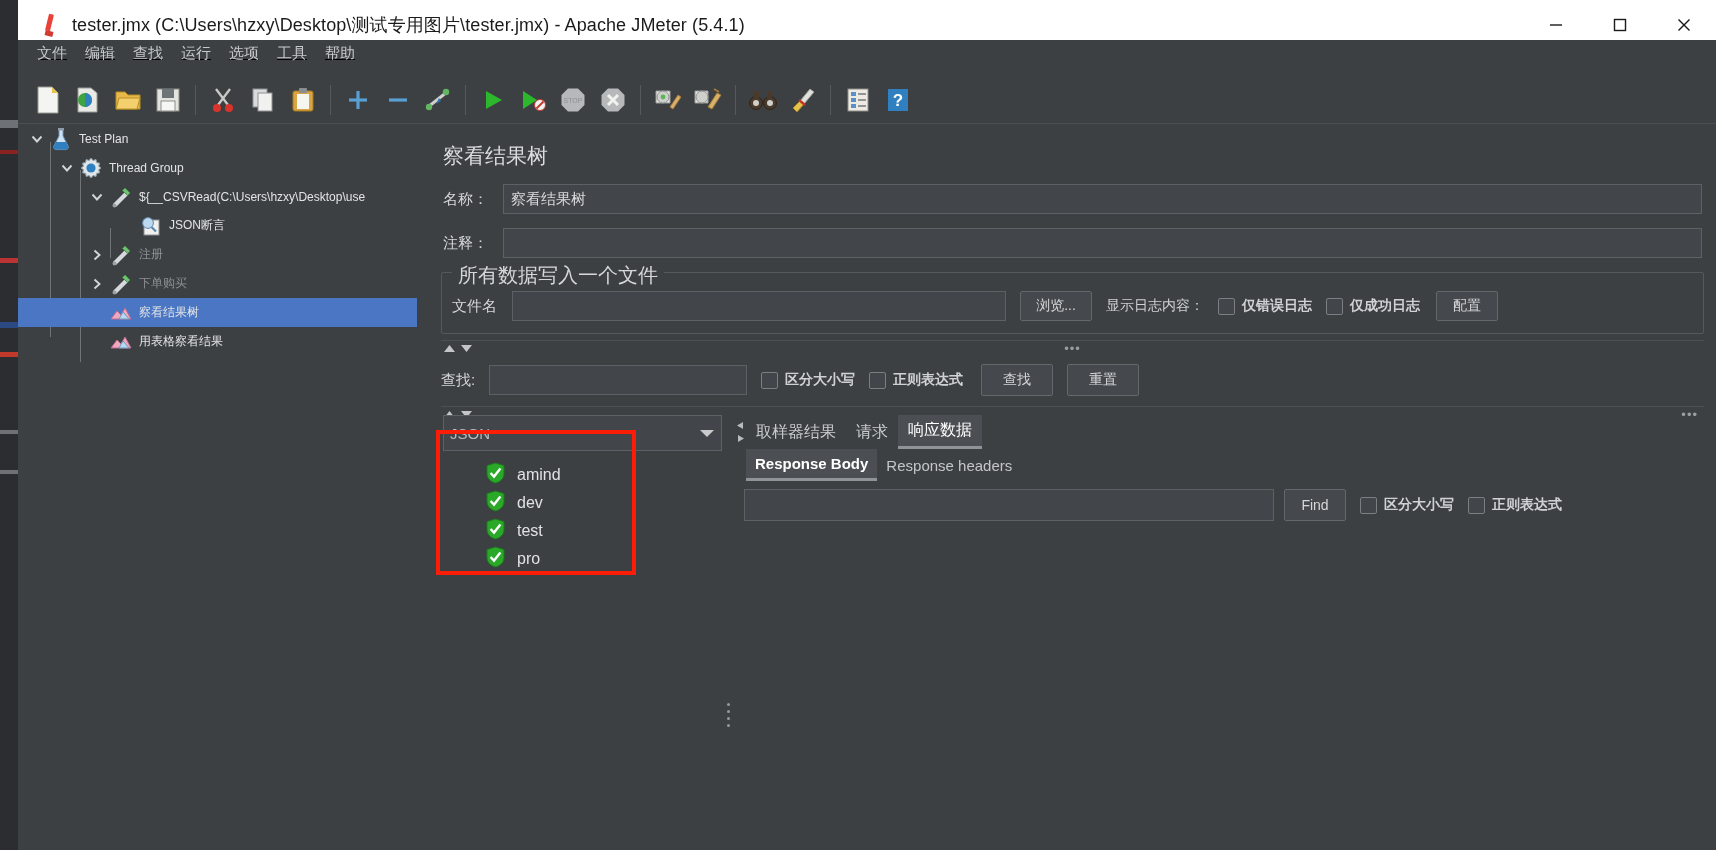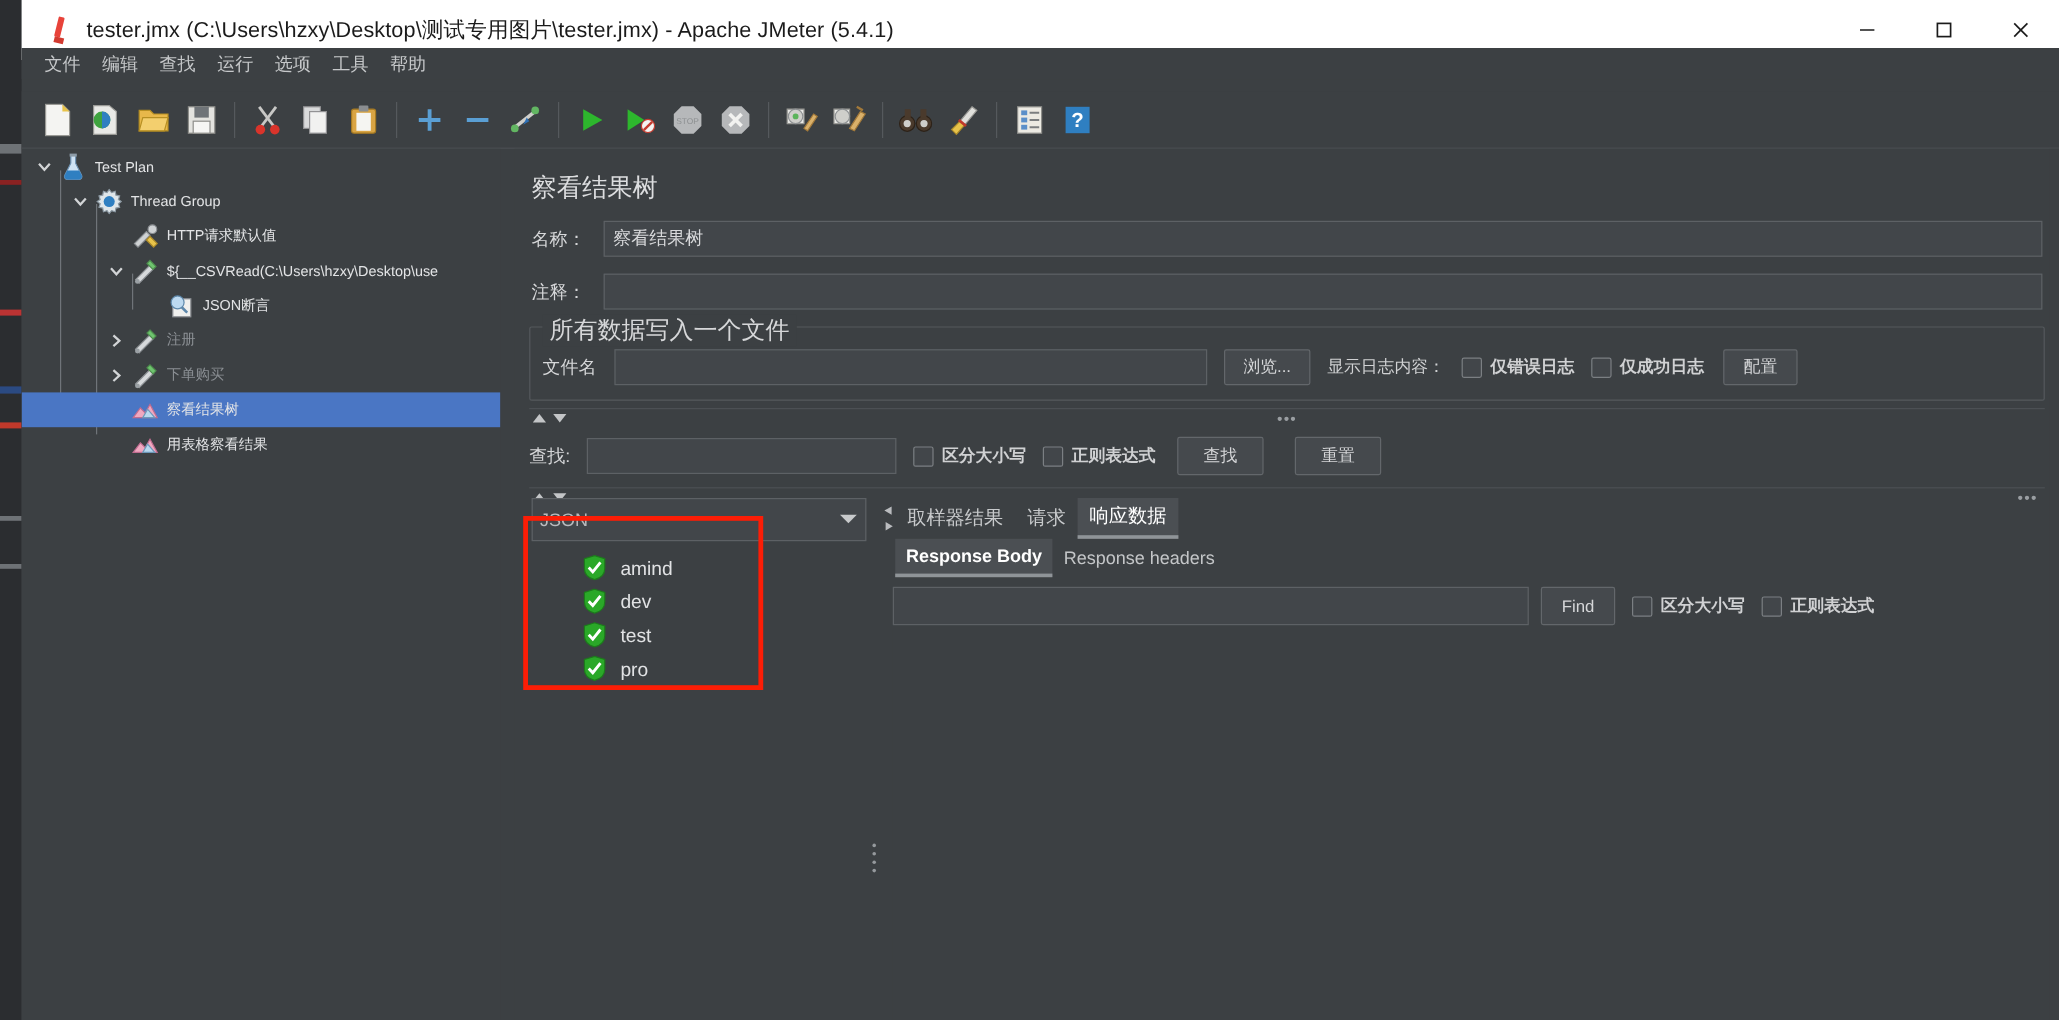--- a/index.html
+++ b/index.html
@@ -42,21 +42,21 @@
   .win-btn {
     width: 64px; height: 50px; display: flex; align-items: center;
     justify-content: center; color: #1b1b1b;
   }
   .win-btn svg { display: block; }
 
   
   #menubar {
     position: absolute; left: 18px; top: 40px; right: 0; height: 26px;
     background: #3c4043;
-    display: flex; align-items: center; padding-left: 10px;
+    display: flex; align-items: center; padding-left: 10px; text-decoration: underline;
   }
   .menu-item {
     font-size: 15px; color: #c6c8ca; padding: 2px 9px;
     white-space: nowrap;
   }
 
   
   #toolbar {
     position: absolute; left: 18px; top: 76px; right: 0; height: 48px;
     background: #3c4043;
@@ -455,31 +455,20 @@
             <polyline points="2.5,4.5 7,9.5 11.5,4.5" fill="none" stroke="#d2d4d6" stroke-width="1.9"></polyline>
           </svg>
         </div>
         <div class="tree-icon">
           <svg xmlns="http://www.w3.org/2000/svg" width="22" height="22" viewBox="0 0 22 22">
             <path d="M11 1l2 2.5 3-1 .6 3.1 3.1.6-1 3L21 11l-2.3 1.8 1 3-3.1.6-.6 3.1-3-1L11 21l-1.8-2.5-3 1-.6-3.1-3.1-.6 1-3L1 11l2.5-1.8-1-3 3.1-.6L6.2 2.5l3 1z" fill="#dfe6ea" stroke="#8d9aa4"></path>
             <circle cx="11" cy="11" r="4.6" fill="#2f7fc1"></circle>
           </svg>
         </div>
         <div class="tree-label">Thread Group</div>
-      </div>
-      <div class="tree-row" style="padding-left: 68px;">
-        <div class="tw-toggle"></div>
-        <div class="tree-icon">
-          <svg xmlns="http://www.w3.org/2000/svg" width="24" height="22" viewBox="0 0 24 22">
-            <path d="M3 17l10-10 3 3L6 20z" fill="#cfd2d4" stroke="#8c9094"></path>
-            <circle cx="18" cy="5" r="3.6" fill="#cfd2d4" stroke="#8c9094"></circle>
-            <path d="M13 14l6 6 3-3-6-6z" fill="#e8c34a" stroke="#a9882a"></path>
-          </svg>
-        </div>
-        <div class="tree-label">HTTP请求默认值</div>
       </div>
       <div class="tree-row" style="padding-left: 68px;">
         <div class="tw-toggle">
           <svg width="14" height="14" viewBox="0 0 14 14">
             <polyline points="2.5,4.5 7,9.5 11.5,4.5" fill="none" stroke="#d2d4d6" stroke-width="1.9"></polyline>
           </svg>
         </div>
         <div class="tree-icon">
           <svg xmlns="http://www.w3.org/2000/svg" width="24" height="22" viewBox="0 0 24 22">
             <path d="M4 18l12-12 3 3L7 21z" fill="#d6d9db" stroke="#8c9094"></path>
@@ -603,21 +592,21 @@
     <div class="txt empty" style="flex:0 0 258px;"></div>
     <div class="chk-wrap">
       <div class="chk"></div>
       <div class="chk-label">区分大小写</div>
     </div>
     <div class="chk-wrap">
       <div class="chk"></div>
       <div class="chk-label">正则表达式</div>
     </div>
     <div class="btn" style="margin-left:18px; width:72px; height:32px;">查找</div>
-    <div class="btn" style="margin-left:26px; width:72px; height:32px;">重置</div>
+    <div class="btn" style="margin-left:14px; width:72px; height:32px;">重置</div>
   </div>
 
   <div class="splitter" style="margin-top:10px;">
     <div class="split-arrows">
       <svg width="13" height="11" viewBox="0 0 13 11">
           <polygon points="6.5,2 12,9 1,9" fill="#c3c5c7"></polygon>
         </svg>
       <svg width="13" height="11" viewBox="0 0 13 11">
           <polygon points="6.5,9 1,2 12,2" fill="#c3c5c7"></polygon>
         </svg>

